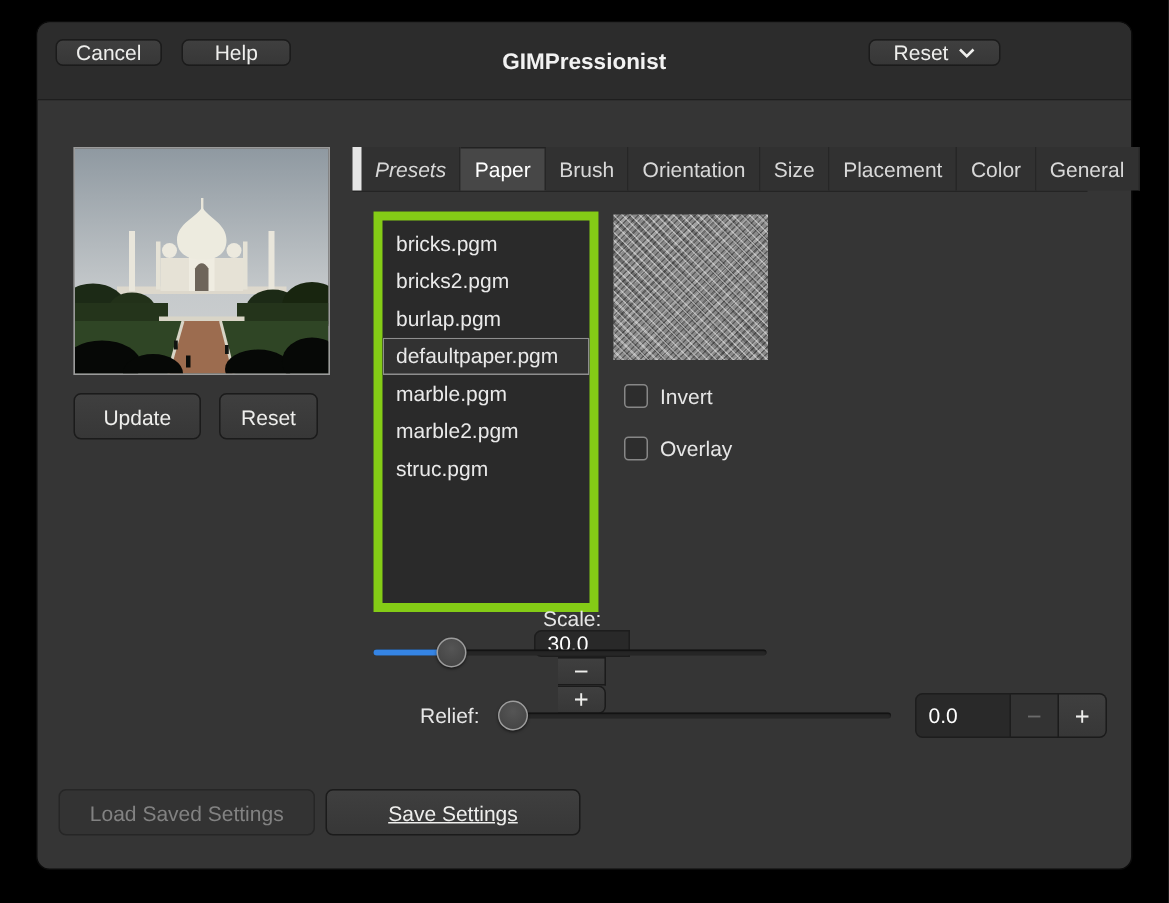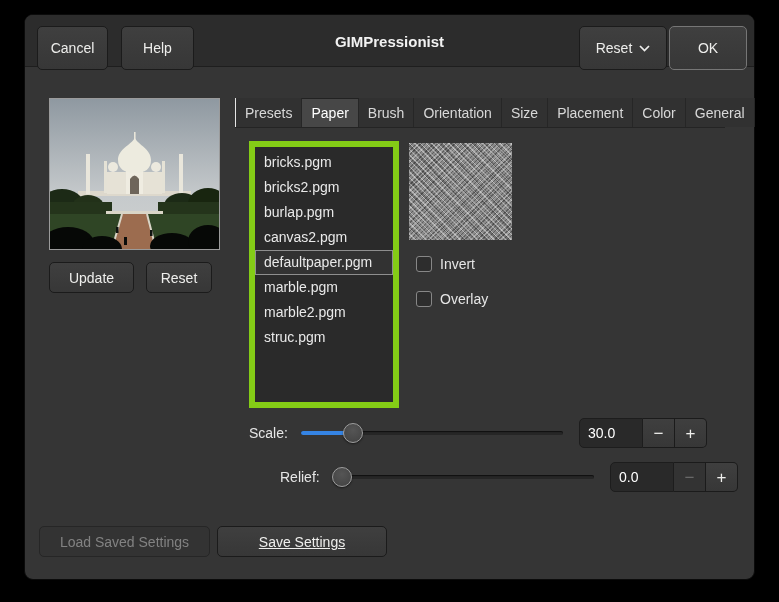--- a/index.html
+++ b/index.html
@@ -20,21 +20,21 @@
     position: absolute; left: 0; top: 0; right: 0; height: 52px;
     background: #2c2c2c; border-bottom: 1px solid #1e1e1e;
     border-radius: 8px 8px 0 0;
   }
   .btn {
     display: inline-flex; align-items: center; justify-content: center;
     background: linear-gradient(#3f3f3f, #373737);
     border: 1px solid #1b1b1b; border-radius: 5px;
     color: #eeeeec; font-size: 14px; cursor: default;
   }
-  .hb-btn { position: absolute; top: 11px; height: 44px; }
+  .hb-btn { position: absolute; top: 11px; height: 18px; }
   .hb-cancel { left: 12px;  width: 71px; }
   .hb-help   { left: 96px;  width: 73px; }
   .hb-reset  { left: 554px; width: 88px; gap: 7px; }
   .hb-ok     { left: 644px; width: 78px; border-color: #767676; }
   .hb-title {
     position: absolute; left: 0; right: 0; top: 0; height: 52px;
     display: flex; align-items: center; justify-content: center;
     font-size: 15px; font-weight: bold; color: #f2f2f2; pointer-events: none;
   }
   
@@ -49,21 +49,21 @@
   .notebook { position: absolute; left: 210px; top: 83px; width: 490px; height: 425px; }
   .tab-row {
     position: absolute; left: 0; top: 0; right: 0; height: 30px;
     display: flex; border-bottom: 1px solid #242424;
   }
   .tab {
     display: flex; align-items: center; padding: 0 9px;
     font-size: 14px; color: #d8d8d8; background: #313131;
     border-right: 1px solid #262626; white-space: nowrap;
   }
-  .tab:first-child { border-left: 1px solid #e5e5e5; }
+  .tab:first-child { border-left: 6px solid #e5e5e5; font-style: italic; }
   .tab.active {
     background: #474747; color: #ffffff;
     border-top: 1px solid #222; position: relative; top: 0;
   }
   
   .paper-list {
     position: absolute; left: 14px; top: 43px; width: 150px; height: 267px;
     background: #2a2a2a; border: 6px solid #84cc16; overflow: hidden; padding-top: 3px;
   }
   .list-item {
@@ -92,21 +92,21 @@
   .check-overlay { top: 192px; }
   .checkbox {
     width: 16px; height: 16px; background: #2d2d2d;
     border: 1px solid #878787; border-radius: 3px; flex: none;
   }
   
   .slider-row {
     position: absolute; left: 14px; height: 30px;
     display: flex; align-items: center;
   }
-  .row-scale  { top: 320px; }
+  .row-scale  { top: 306px; flex-direction: column; }
   .row-relief { top: 364px; margin-left: 31px; }
   .slider-label { width: 52px; font-size: 14px; color: #e6e6e6; }
   .slider { position: relative; width: 262px; height: 30px; margin-right: 16px; }
   .track {
     position: absolute; left: 0; right: 0; top: 13px; height: 4px;
     background: #262626; border-radius: 2px;
     box-shadow: inset 0 1px 1px rgba(0,0,0,0.6);
   }
   .fill { position: absolute; left: 0; top: 13px; height: 4px; border-radius: 2px; }
   .thumb {
@@ -141,21 +141,20 @@
   <div class="headerbar">
     <div class="hb-title">GIMPressionist</div>
     <button class="btn hb-btn hb-cancel">Cancel</button>
     <button class="btn hb-btn hb-help">Help</button>
     <button class="btn hb-btn hb-reset">
       <span>Reset</span>
       <svg width="11" height="7" viewBox="0 0 11 7">
           <path d="M1 1 L5.5 5.5 L10 1" fill="none" stroke="#eeeeec" stroke-width="1.7"></path>
         </svg>
     </button>
-    <button class="btn hb-btn hb-ok">OK</button>
   </div>
 
   <div class="preview-frame">
     <svg viewBox="0 0 169 150" preserveAspectRatio="none">
       <defs>
         <linearGradient id="sky" x1="0" y1="0" x2="0" y2="1">
           <stop offset="0" stop-color="#8f99a1"></stop>
           <stop offset="0.65" stop-color="#c6cacc"></stop>
           <stop offset="1" stop-color="#cfd1d0"></stop>
         </linearGradient>
@@ -214,21 +213,20 @@
       <div class="tab">Size</div>
       <div class="tab">Placement</div>
       <div class="tab">Color</div>
       <div class="tab">General</div>
     </div>
 
     <div class="paper-list">
       <div class="list-item">bricks.pgm</div>
       <div class="list-item">bricks2.pgm</div>
       <div class="list-item">burlap.pgm</div>
-      <div class="list-item">canvas2.pgm</div>
       <div class="list-item selected">defaultpaper.pgm</div>
       <div class="list-item">marble.pgm</div>
       <div class="list-item">marble2.pgm</div>
       <div class="list-item">struc.pgm</div>
     </div>
 
     <div class="texture"></div>
 
     <div class="check-row check-invert">
       <span class="checkbox"></span>

